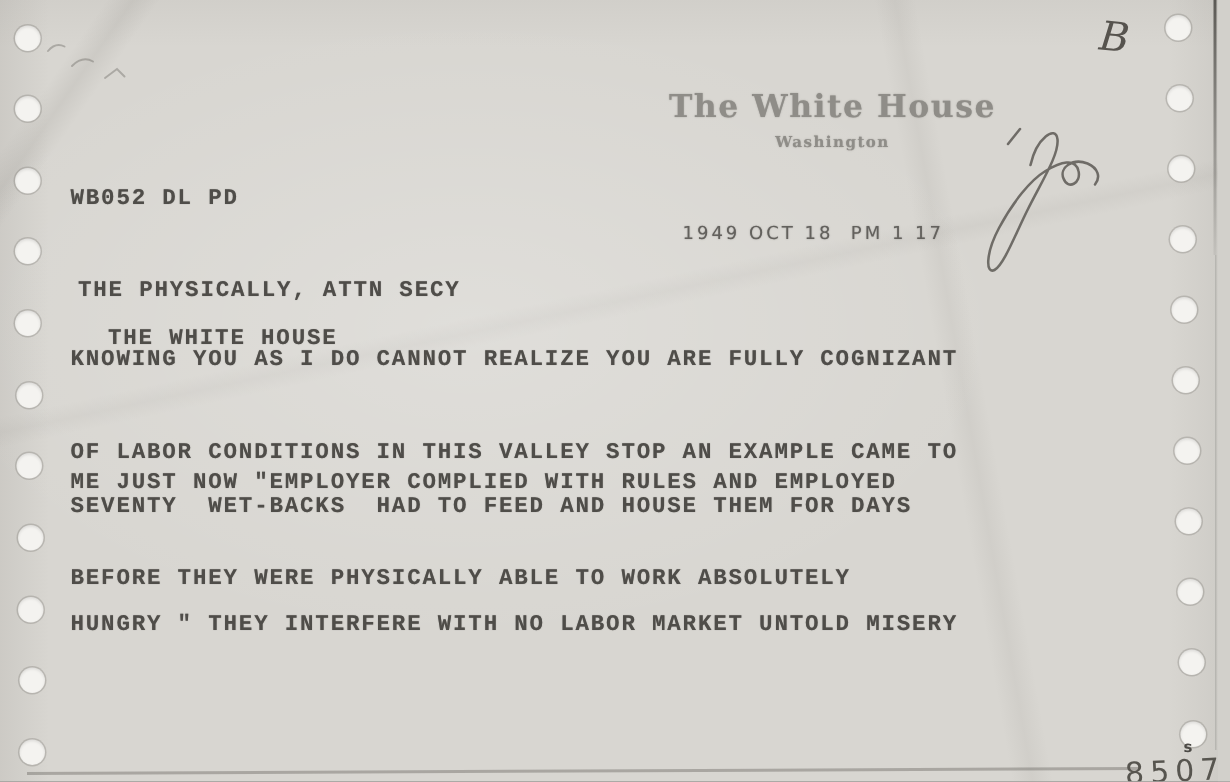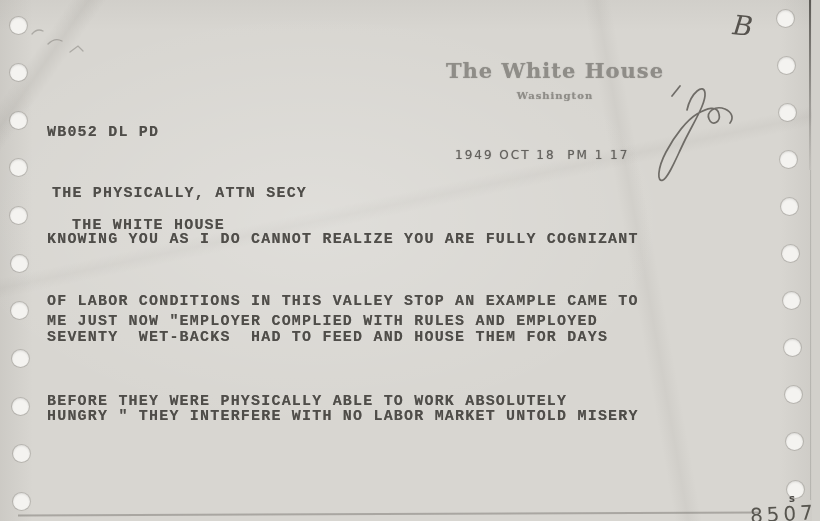--- a/index.html
+++ b/index.html
@@ -147,19 +147,19 @@
   </svg>
 
   <div class="type" style="left:47px;top:124px;">WB052 DL PD</div>
   <div class="type" style="left:52px;top:185px;">THE PHYSICALLY, ATTN SECY</div>
   <div class="type" style="left:72px;top:217px;">THE WHITE HOUSE</div>
 
   <div class="type" style="left:47px;top:231px;text-align:center;">KNOWING YOU AS I DO CANNOT REALIZE YOU ARE FULLY COGNIZANT</div>
   <div class="type" style="left:47px;top:281px;margin-top:12px;">OF LABOR CONDITIONS IN THIS VALLEY STOP AN EXAMPLE CAME TO</div>
   <div class="type" style="left:47px;top:313px;">ME JUST NOW "EMPLOYER COMPLIED WITH RULES AND EMPLOYED</div>
   <div class="type" style="left:47px;top:329px;">SEVENTY  WET-BACKS  HAD TO FEED AND HOUSE THEM FOR DAYS</div>
-  <div class="type" style="left:47px;top:393px;">BEFORE THEY WERE PHYSICALLY ABLE TO WORK ABSOLUTELY</div>
+  <div class="type" style="left:47px;top:377px;">BEFORE THEY WERE PHYSICALLY ABLE TO WORK ABSOLUTELY</div>
   <div class="type" style="left:47px;top:408px;">HUNGRY " THEY INTERFERE WITH NO LABOR MARKET UNTOLD MISERY</div>
 
   <div class="bottom-num">8507</div>
   <div class="bottom-sup">s</div>
 
 </div>
 
 </body></html>

